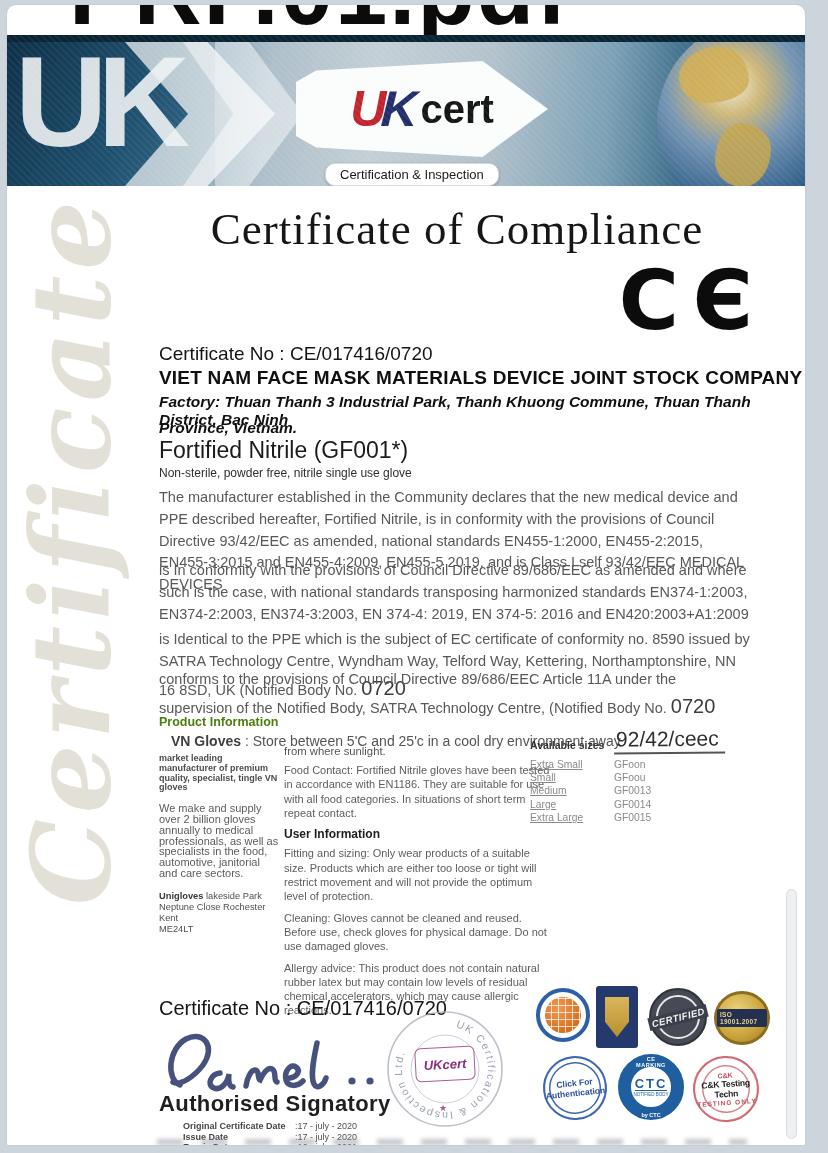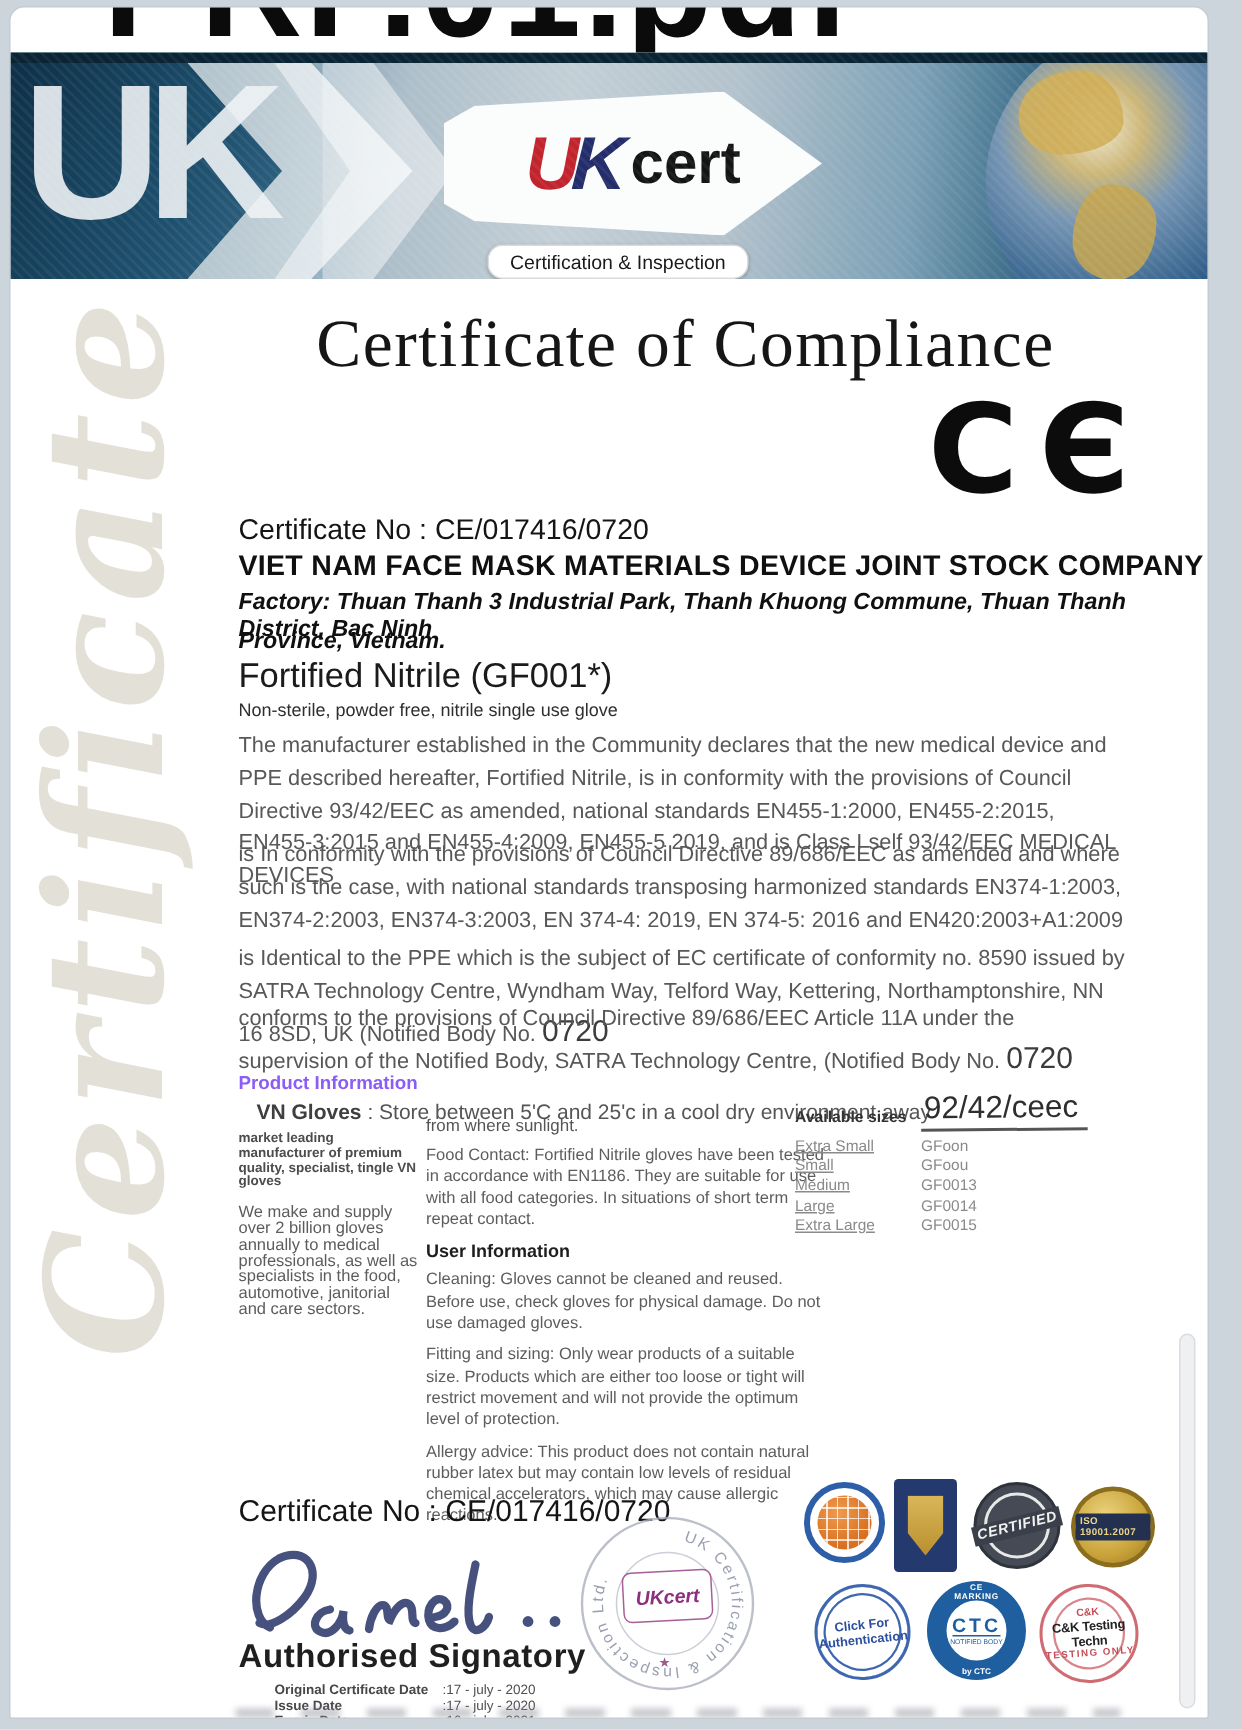--- a/index.html
+++ b/index.html
@@ -56,21 +56,21 @@
   .company { position:absolute; left:152px; top:362px; font-size:19px; font-weight:bold; color:#101010; letter-spacing:.2px; }
   .factory1 { position:absolute; left:152px; top:388px; width:616px; font-size:15.5px; font-weight:bold; font-style:italic; color:#101010; }
   .factory2 { position:absolute; left:152px; top:414px; font-size:15.5px; font-weight:bold; font-style:italic; color:#101010; }
   .product { position:absolute; left:152px; top:432px; font-size:23px; color:#1b1b1b; }
   .subtitle { position:absolute; left:152px; top:461px; font-size:12px; color:#2e2e2e; }
   .para { position:absolute; left:152px; width:592px; font-size:14.5px; line-height:1.5; color:#585858; }
   .para .bignum { font-size:20px; color:#3c3c3c; }
   .p1 { top:482px; } .p2 { top:555px; } .p3 { top:624px; } .p4 { top:664px; }
 
   
-  .pi-heading { position:absolute; left:152px; top:710px; font-size:12.5px; font-weight:bold; color:#8b5cf6; }
+  .pi-heading { position:absolute; left:152px; top:710px; font-size:12.5px; font-weight:bold; color:#4d7c0f; }
   .storage { position:absolute; left:164px; top:728px; font-size:14px; color:#555; }
   .storage b { color:#3f3f3f; }
   .storage-cont { position:absolute; left:277px; top:740px; font-size:11.3px; color:#555; }
   .left-col { position:absolute; left:152px; top:749px; width:122px; color:#5c5c5c; }
   .left-col .bold-blurb { font-size:9px; line-height:9.8px; font-weight:bold; color:#4c4c4c; }
   .left-col .blurb { margin-top:10px; font-size:11px; line-height:10.8px; }
   .left-col .addr { margin-top:12px; font-size:9.3px; line-height:11px; color:#4e4e4e; }
   .left-col .addr b { color:#383838; }
   .mid-col { position:absolute; left:277px; top:758px; width:268px; font-size:11px; line-height:14.3px; color:#5d5d5d; }
   .mid-col .mpar { margin-bottom:7px; }
@@ -194,27 +194,33 @@
     <div class="para p3"><span>is Identical to the PPE which is the subject of EC certificate of conformity no. 8590 issued by SATRA Technology Centre, Wyndham Way, Telford Way, Kettering, Northamptonshire, NN 16 8SD, UK (Notified Body No. </span><span class="bignum">0720</span></div>
     <div class="para p4"><span>conforms to the provisions of Council Directive 89/686/EEC Article 11A under the supervision of the Notified Body, SATRA Technology Centre, (Notified Body No. </span><span class="bignum">0720</span></div>
 
     <div class="pi-heading">Product Information</div>
     <div class="storage"><b>VN Gloves</b><span> : Store between 5'C and 25'c in a cool dry environment away</span></div>
     <div class="storage-cont">from where sunlight.</div>
 
     <div class="left-col">
       <div class="bold-blurb">market leading manufacturer of premium quality, specialist, tingle VN gloves</div>
       <div class="blurb">We make and supply over 2 billion gloves annually to medical professionals, as well as specialists in the food, automotive, janitorial and care sectors.</div>
+      <div class="addr">
+        <div><b>Unigloves</b><span> lakeside Park</span></div>
+        <div>Neptune Close Rochester</div>
+        <div>Kent</div>
+        <div>ME24LT</div>
+      </div>
     </div>
 
     <div class="mid-col">
       <div class="mpar">Food Contact: Fortified Nitrile gloves have been tested in accordance with EN1186. They are suitable for use with all food categories. In situations of short term repeat contact.</div>
       <div class="uheading">User Information</div>
+      <div class="mpar">Fitting and sizing: Only wear products of a suitable size. Products which are either too loose or tight will restrict movement and will not provide the optimum level of protection.</div>
       <div class="mpar">Cleaning: Gloves cannot be cleaned and reused. Before use, check gloves for physical damage. Do not use damaged gloves.</div>
-      <div class="mpar">Fitting and sizing: Only wear products of a suitable size. Products which are either too loose or tight will restrict movement and will not provide the optimum level of protection.</div>
       <div class="mpar">Allergy advice: This product does not contain natural rubber latex but may contain low levels of residual chemical accelerators, which may cause allergic reactions.</div>
     </div>
 
     <div class="sizes">
       <div class="sizes-head">
         <div class="sizes-label">Available sizes</div>
         <div class="sizes-value">92/42/ceec</div>
       </div>
       <div class="sizes-rows">
         <div class="sizes-row">

